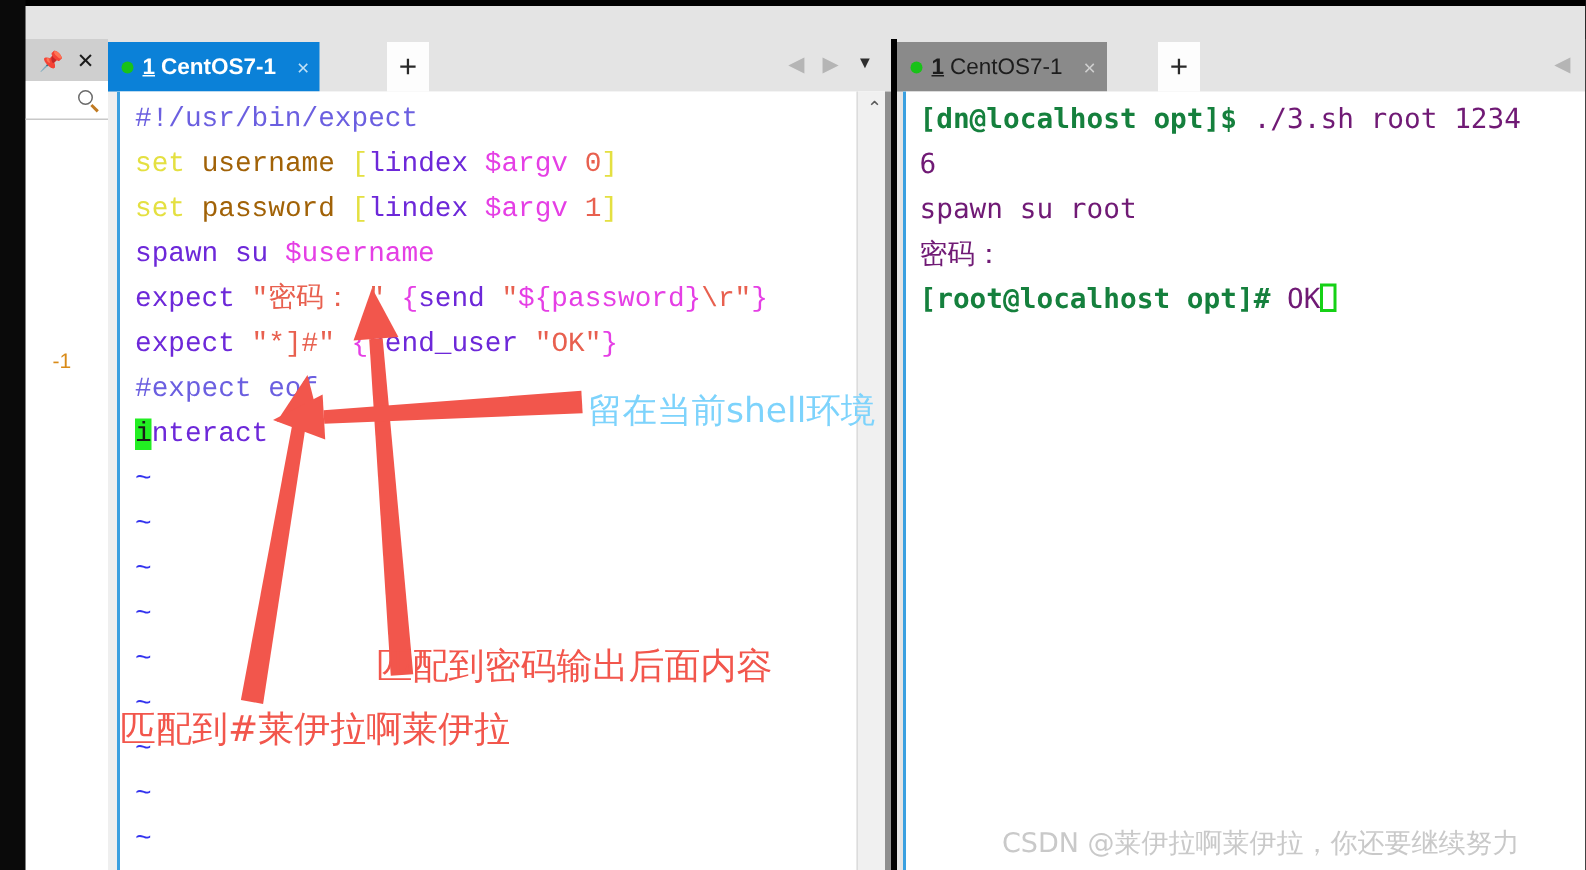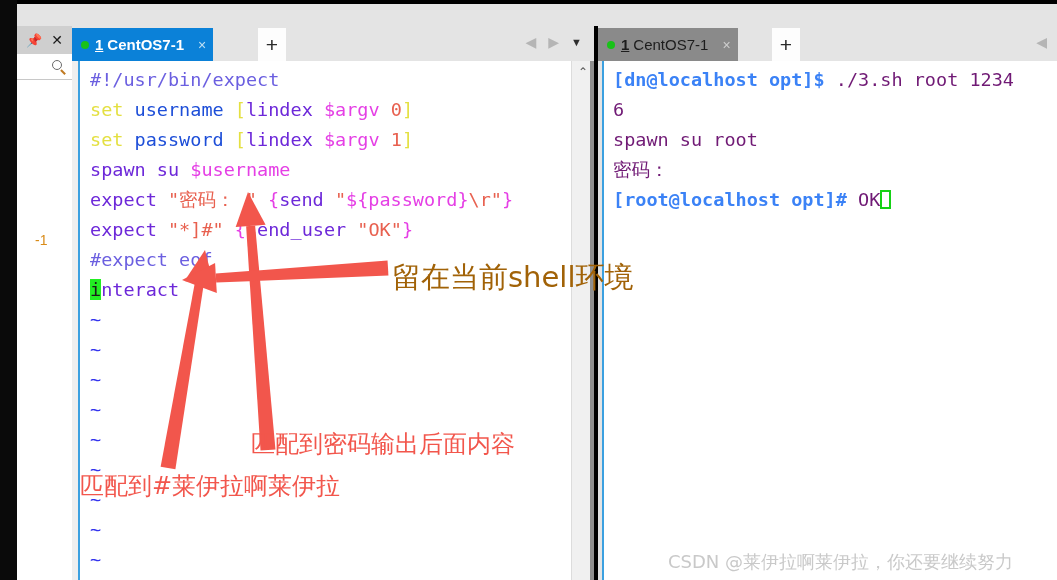--- a/index.html
+++ b/index.html
@@ -131,24 +131,24 @@
     box-sizing: border-box;
     overflow: hidden;
   }
   .code {
     position: absolute; left: 10px; top: 4px;
     font-family: "DejaVu Sans Mono", monospace;
     font-size: 18.5px;
     line-height: 30px;
     white-space: pre;
   }
-  .code .ln { display: block; height: 30px; }
+  .code .ln { display: block; height: 30px; font-family: Liberation Mono, monospace; }
   .c-purple { color: #6b5fe0; }
   .c-yellow { color: #e4e041; }
-  .c-cyan   { color: #1d4ed8; }
+  .c-cyan   { color: #a16207; }
   .c-black  { color: #6d28d9; }
   .c-magenta{ color: #e53fe5; }
   .c-red    { color: #e8604f; }
   .c-tilde  { color: #3333ee; }
   .hl-green { background: #22ee22; color: #1b1b1b; }
 
   
   .vscroll {
     position: absolute; right: 0; top: 35px;
     width: 22px; height: 519px;
@@ -180,21 +180,21 @@
     overflow: hidden;
   }
   .term-code {
     position: absolute; left: 9px; top: 4px;
     font-family: "DejaVu Sans Mono", monospace;
     font-size: 18.5px;
     line-height: 30px;
     white-space: pre;
   }
   .term-code .ln { display: block; height: 30px; }
-  .t-blue   { color: #3b82f6; font-weight: bold; }
+  .t-blue   { color: #15803d; font-weight: bold; }
   .t-black  { color: #701a75; }
   .cursorbox {
     display: inline-block; width: 11px; height: 19px;
     border: 2px solid #16d116; box-sizing: border-box;
     vertical-align: -3px;
   }
 
   
   .overlay {
     position: absolute; left: 0; top: 0;
@@ -287,19 +287,19 @@
   <svg class="overlay" id="anno-svg" viewBox="0 0 1057 580">
       <polygon points="175.39425483749957,469.2549882063646 203.74727303364685,284.27361485381675 194.8741672286474,282.7676290061793 160.60574516250043,466.7450117936354" fill="#f2564c"></polygon>
       <polygon points="205,250 214.09922980614627,286.0305983427272 184.52221045614797,281.0106455172688" fill="#f2564c"></polygon>
       <polygon points="275.47756635319234,449.420343693551 255.11431506781759,225.55050701726913 246.14123544398683,226.24609458500794 260.52243364680766,450.579656306449" fill="#f2564c"></polygon>
       <polygon points="248,192 265.58290796228687,224.7389881882405 235.67264254951758,227.05761341403655" fill="#f2564c"></polygon>
       <polygon points="387.5638461796541,260.5126927507282 215.68076723782448,273.53038499820207 216.2041518222396,282.5151536973282 388.4361538203459,275.4873072492718" fill="#f2564c"></polygon>
       <polygon points="182,280 215.0701518893402,263.0481548492216 216.81476717072388,292.99738384630865" fill="#f2564c"></polygon>
     </svg>
 
   <div id="anno-labels">
-      <div class="anno-text" style="left: 392px; top: 258px; font-size: 29px; color: #a16207; text-align: center;">留在当前shell环境</div>
+      <div class="anno-text" style="left: 392px; top: 258px; font-size: 23px; color: #7dd3fc; text-align: center;">留在当前shell环境</div>
       <div class="anno-text" style="left: 251px; top: 428px; font-size: 24px; color: rgb(242, 86, 76);">匹配到密码输出后面内容</div>
       <div class="anno-text" style="left: 80px; top: 470px; font-size: 24px; color: rgb(242, 86, 76);">匹配到#莱伊拉啊莱伊拉</div>
     </div>
 
   <div class="watermark">CSDN @莱伊拉啊莱伊拉，你还要继续努力</div>
 </div>
 
 </body></html>

